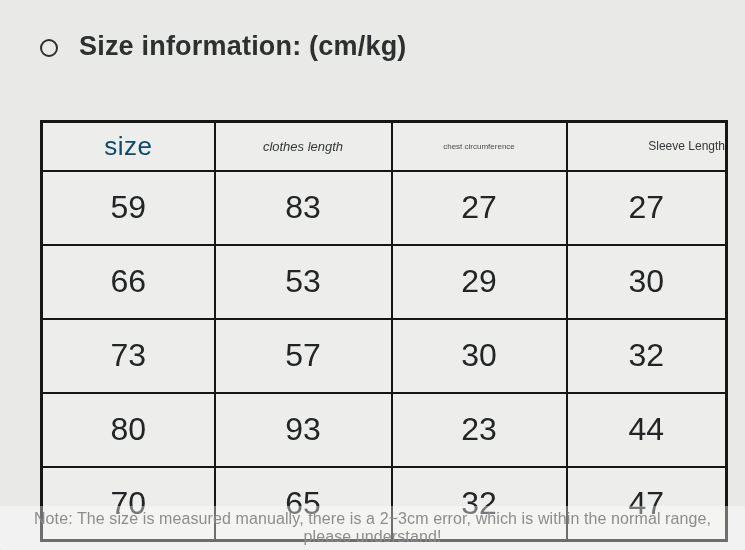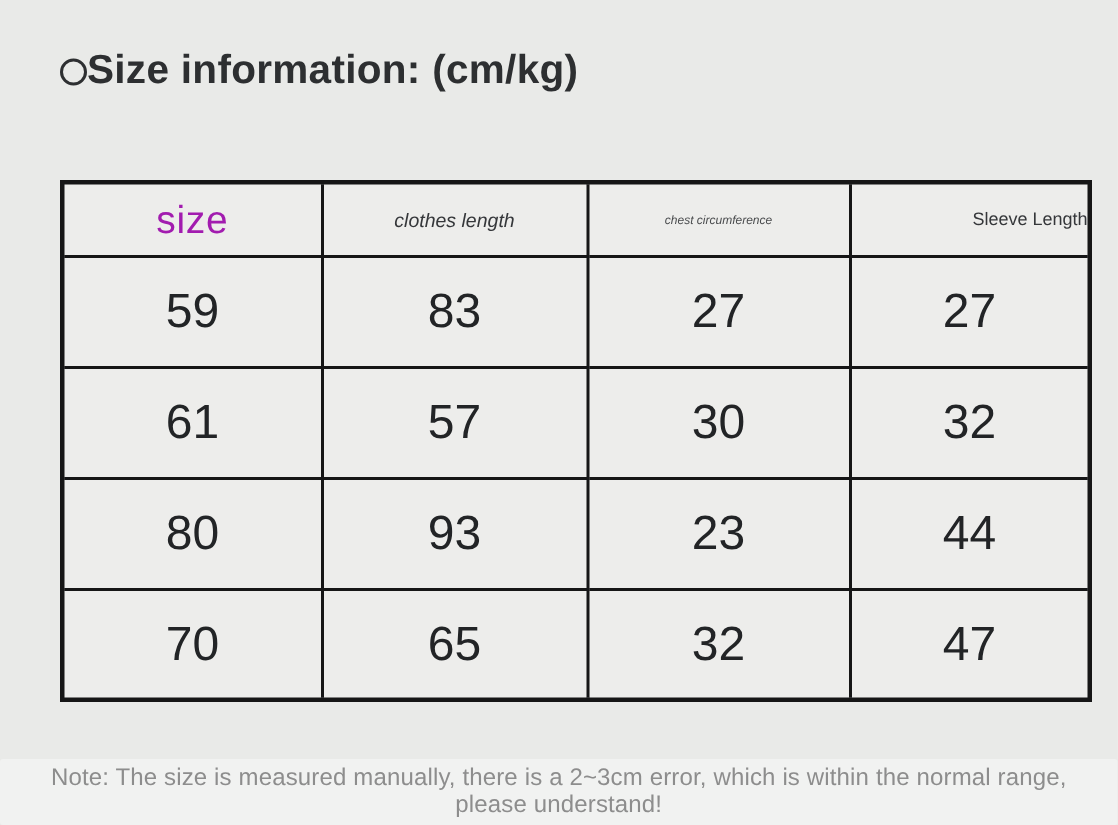--- a/index.html
+++ b/index.html
@@ -16,21 +16,21 @@
     -webkit-font-smoothing: antialiased;
   }
 
   
   .title-row {
     position: absolute;
     top: 31px;
     left: 40px;
     display: flex;
     align-items: center;
-    gap: 0;
+    gap: 21px;
   }
   .circle-bullet {
     width: 14px;
     height: 14px;
     border: 2.5px solid #2d2f31;
     border-radius: 50%;
     flex: 0 0 auto;
     margin-top: 2px;
     background: transparent;
   }
@@ -67,34 +67,33 @@
   }
   .size-table thead tr {
     height: 49px;
   }
   .size-table tbody tr {
     height: 74px;
   }
   th.th-size {
     font-size: 26px;
     font-weight: 400;
-    color: #a21caf;
+    color: #0c4a6e;
     letter-spacing: 0.5px;
   }
   th.th-clothes {
     font-size: 13px;
     font-weight: 400;
     color: #35373a;
     font-style: italic;
   }
   th.th-chest {
     font-size: 8px;
     font-weight: 400;
     color: #4a4c4e;
-    font-style: italic;
   }
   th.th-sleeve {
     font-size: 12px;
     font-weight: 400;
     color: #35373a;
     text-align: right;
   }
   .size-table td {
     font-size: 32px;
     font-weight: 400;
@@ -145,21 +144,27 @@
       </tr>
     </thead>
     <tbody>
       <tr>
         <td>59</td>
         <td>83</td>
         <td>27</td>
         <td>27</td>
       </tr>
       <tr>
-        <td>61</td>
+        <td>66</td>
+        <td>53</td>
+        <td>29</td>
+        <td>30</td>
+      </tr>
+      <tr>
+        <td>73</td>
         <td>57</td>
         <td>30</td>
         <td>32</td>
       </tr>
       <tr>
         <td>80</td>
         <td>93</td>
         <td>23</td>
         <td>44</td>
       </tr>

